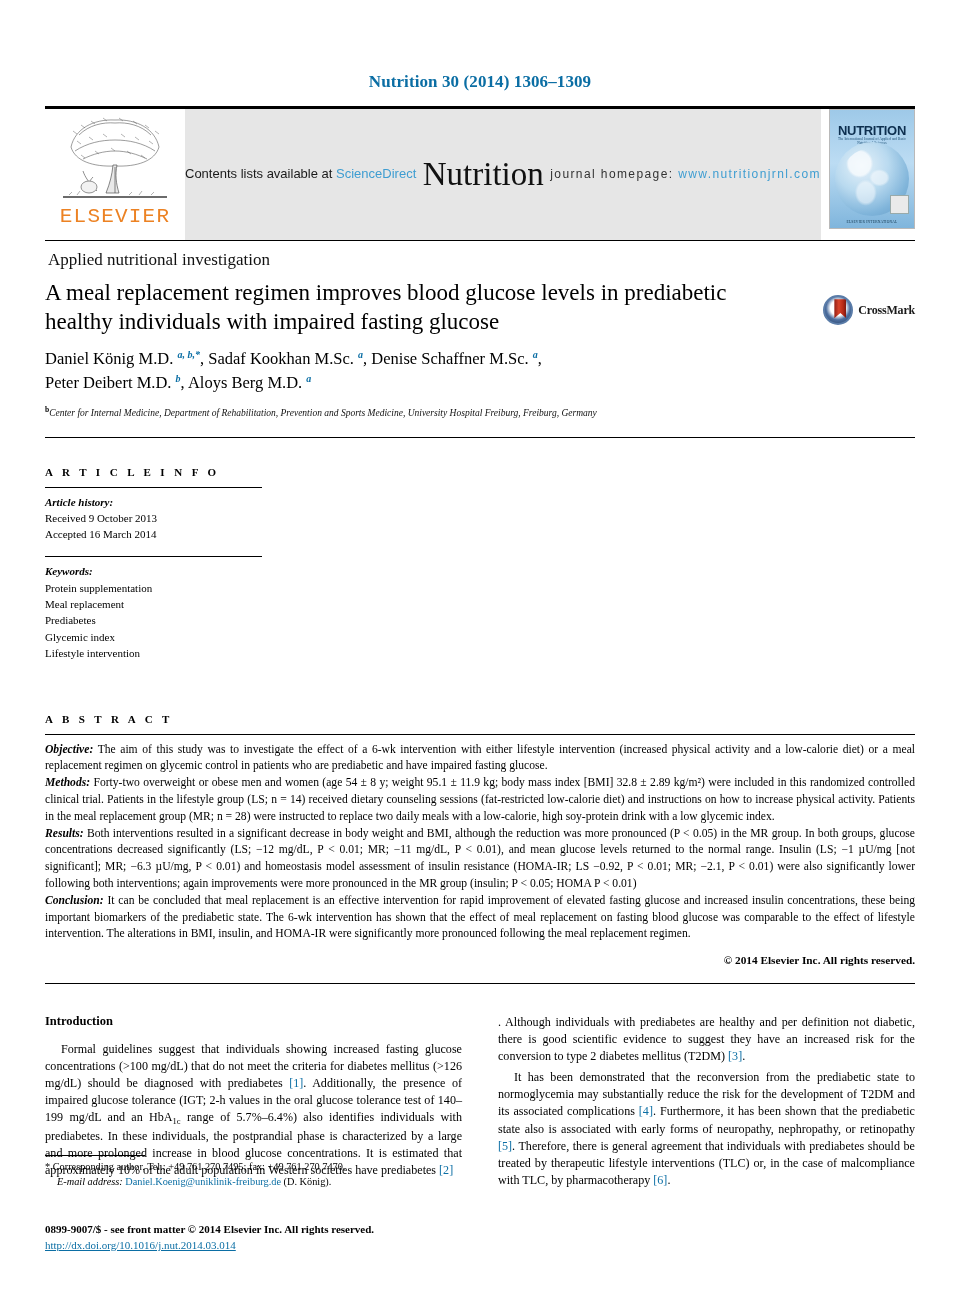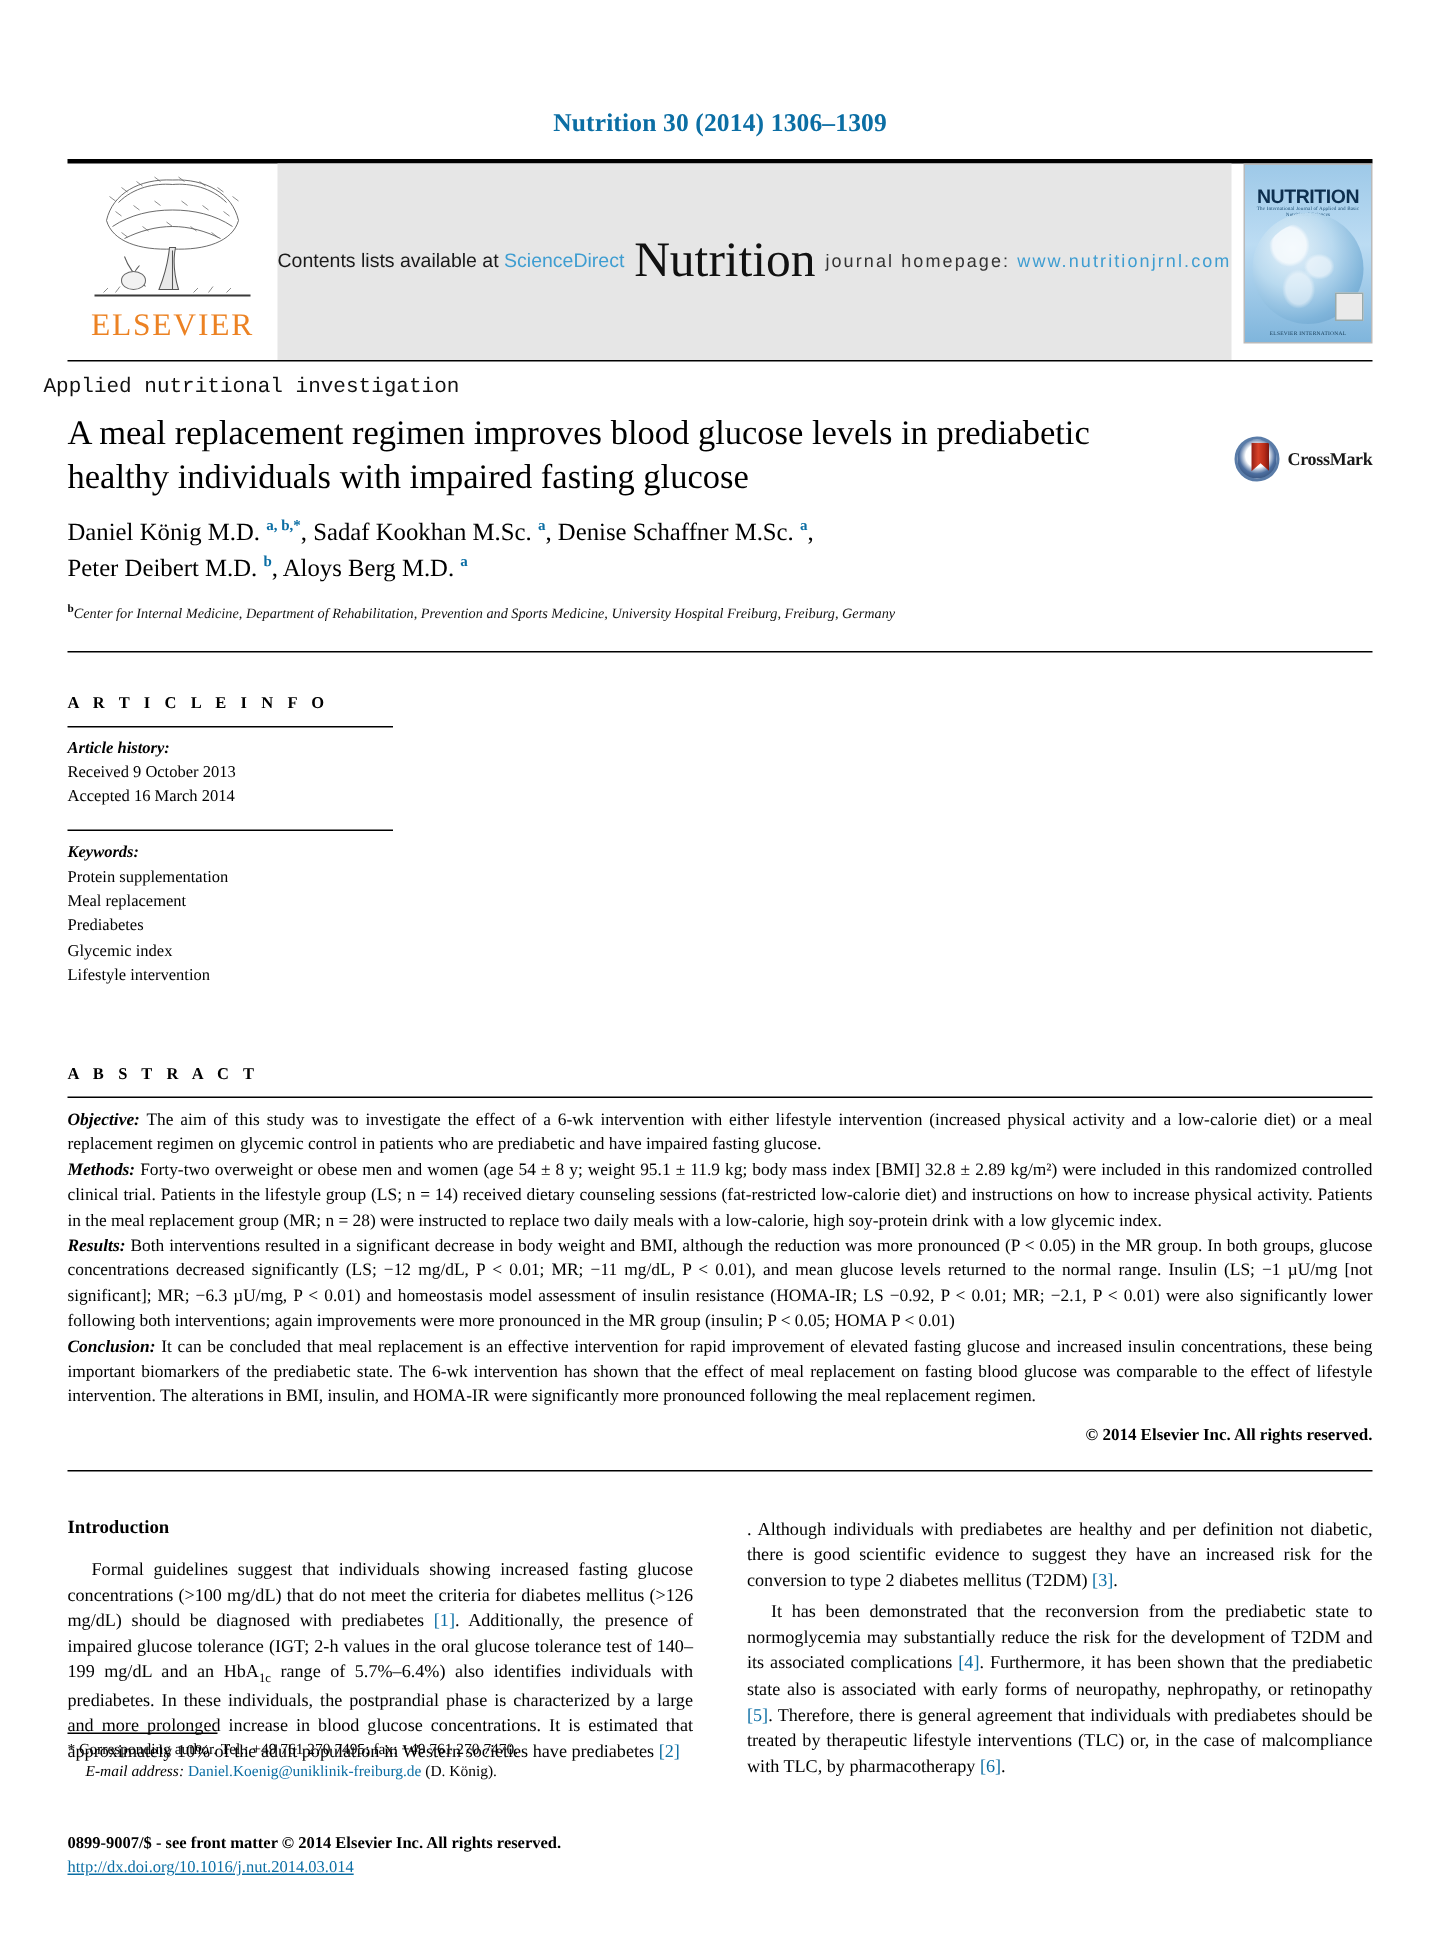--- a/index.html
+++ b/index.html
@@ -53,21 +53,21 @@
     justify-content: flex-start;
     padding-top: 4px;
     box-sizing: border-box;
   }
   .els-tree {
     width: 112px;
     height: 92px;
     position: relative;
   }
   .els-word {
-    font-family: Liberation Serif, serif;
+    font-family: Liberation Mono, monospace;
     color: #ec8223;
     font-size: 21px;
     letter-spacing: 1.2px;
     line-height: 1;
     margin-top: 1px;
   }
   .banner {
     flex: 1 1 auto;
     background: #e6e6e6;
     display: flex;
@@ -171,23 +171,23 @@
     color: #10354f;
     letter-spacing: .2px;
   }
 
   
   .rule-thin {
     margin: 0 45px;
     border-top: 1px solid #000;
   }
   .section-label {
-    margin: 9px 45px 0 29px;
-    font-family: Liberation Mono, monospace;
-    font-size: 14px;
+    margin: 9px 45px 0 48px;
+    font-family: Liberation Serif, serif;
+    font-size: 17px;
     color: #111;
   }
   .title-block {
     margin: 8px 45px 0 45px;
     position: relative;
     display: flex;
     justify-content: space-between;
   }
   h1.title {
     font-family: "Liberation Serif", serif;
@@ -234,20 +234,21 @@
     font-family: "Liberation Serif", serif;
     font-size: 16.5px;
     line-height: 1.45;
     color: #000;
   }
   .authors sup, .aff sup {
     color: #0b6ea4;
     font-weight: bold;
     font-size: 10px;
     vertical-align: super;
+    font-style: italic;
   }
   .aff {
     margin: 9px 45px 0 45px;
     font-family: "Liberation Serif", serif;
     font-style: italic;
     font-size: 9.5px;
     line-height: 1.5;
     color: #111;
   }
   .aff sup { font-style: normal; color:#000; font-size:7.5px;}

